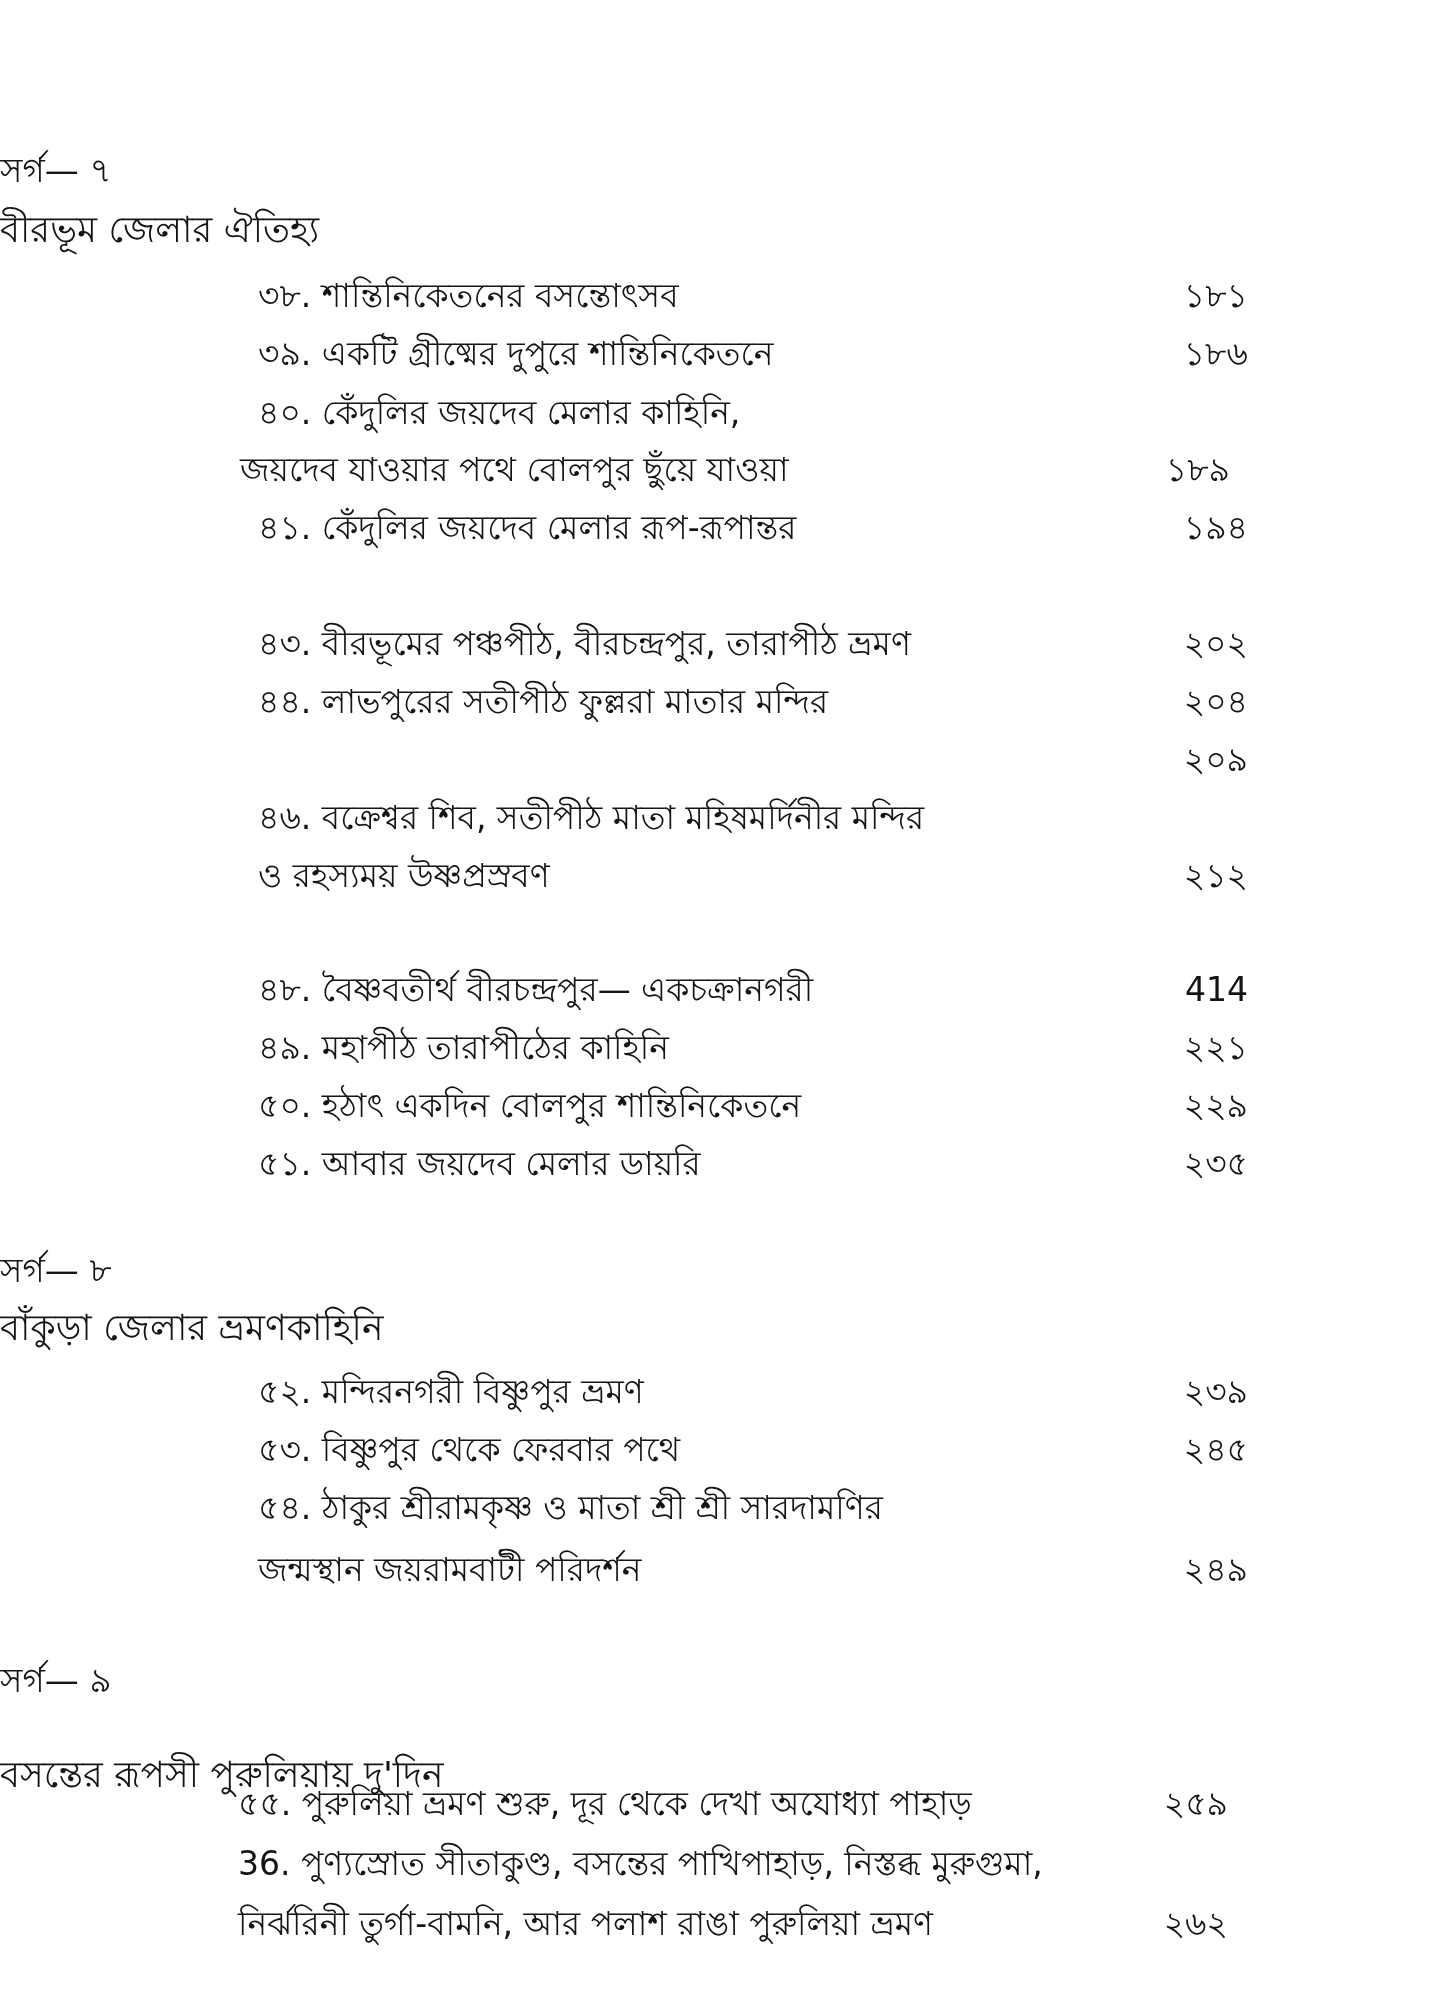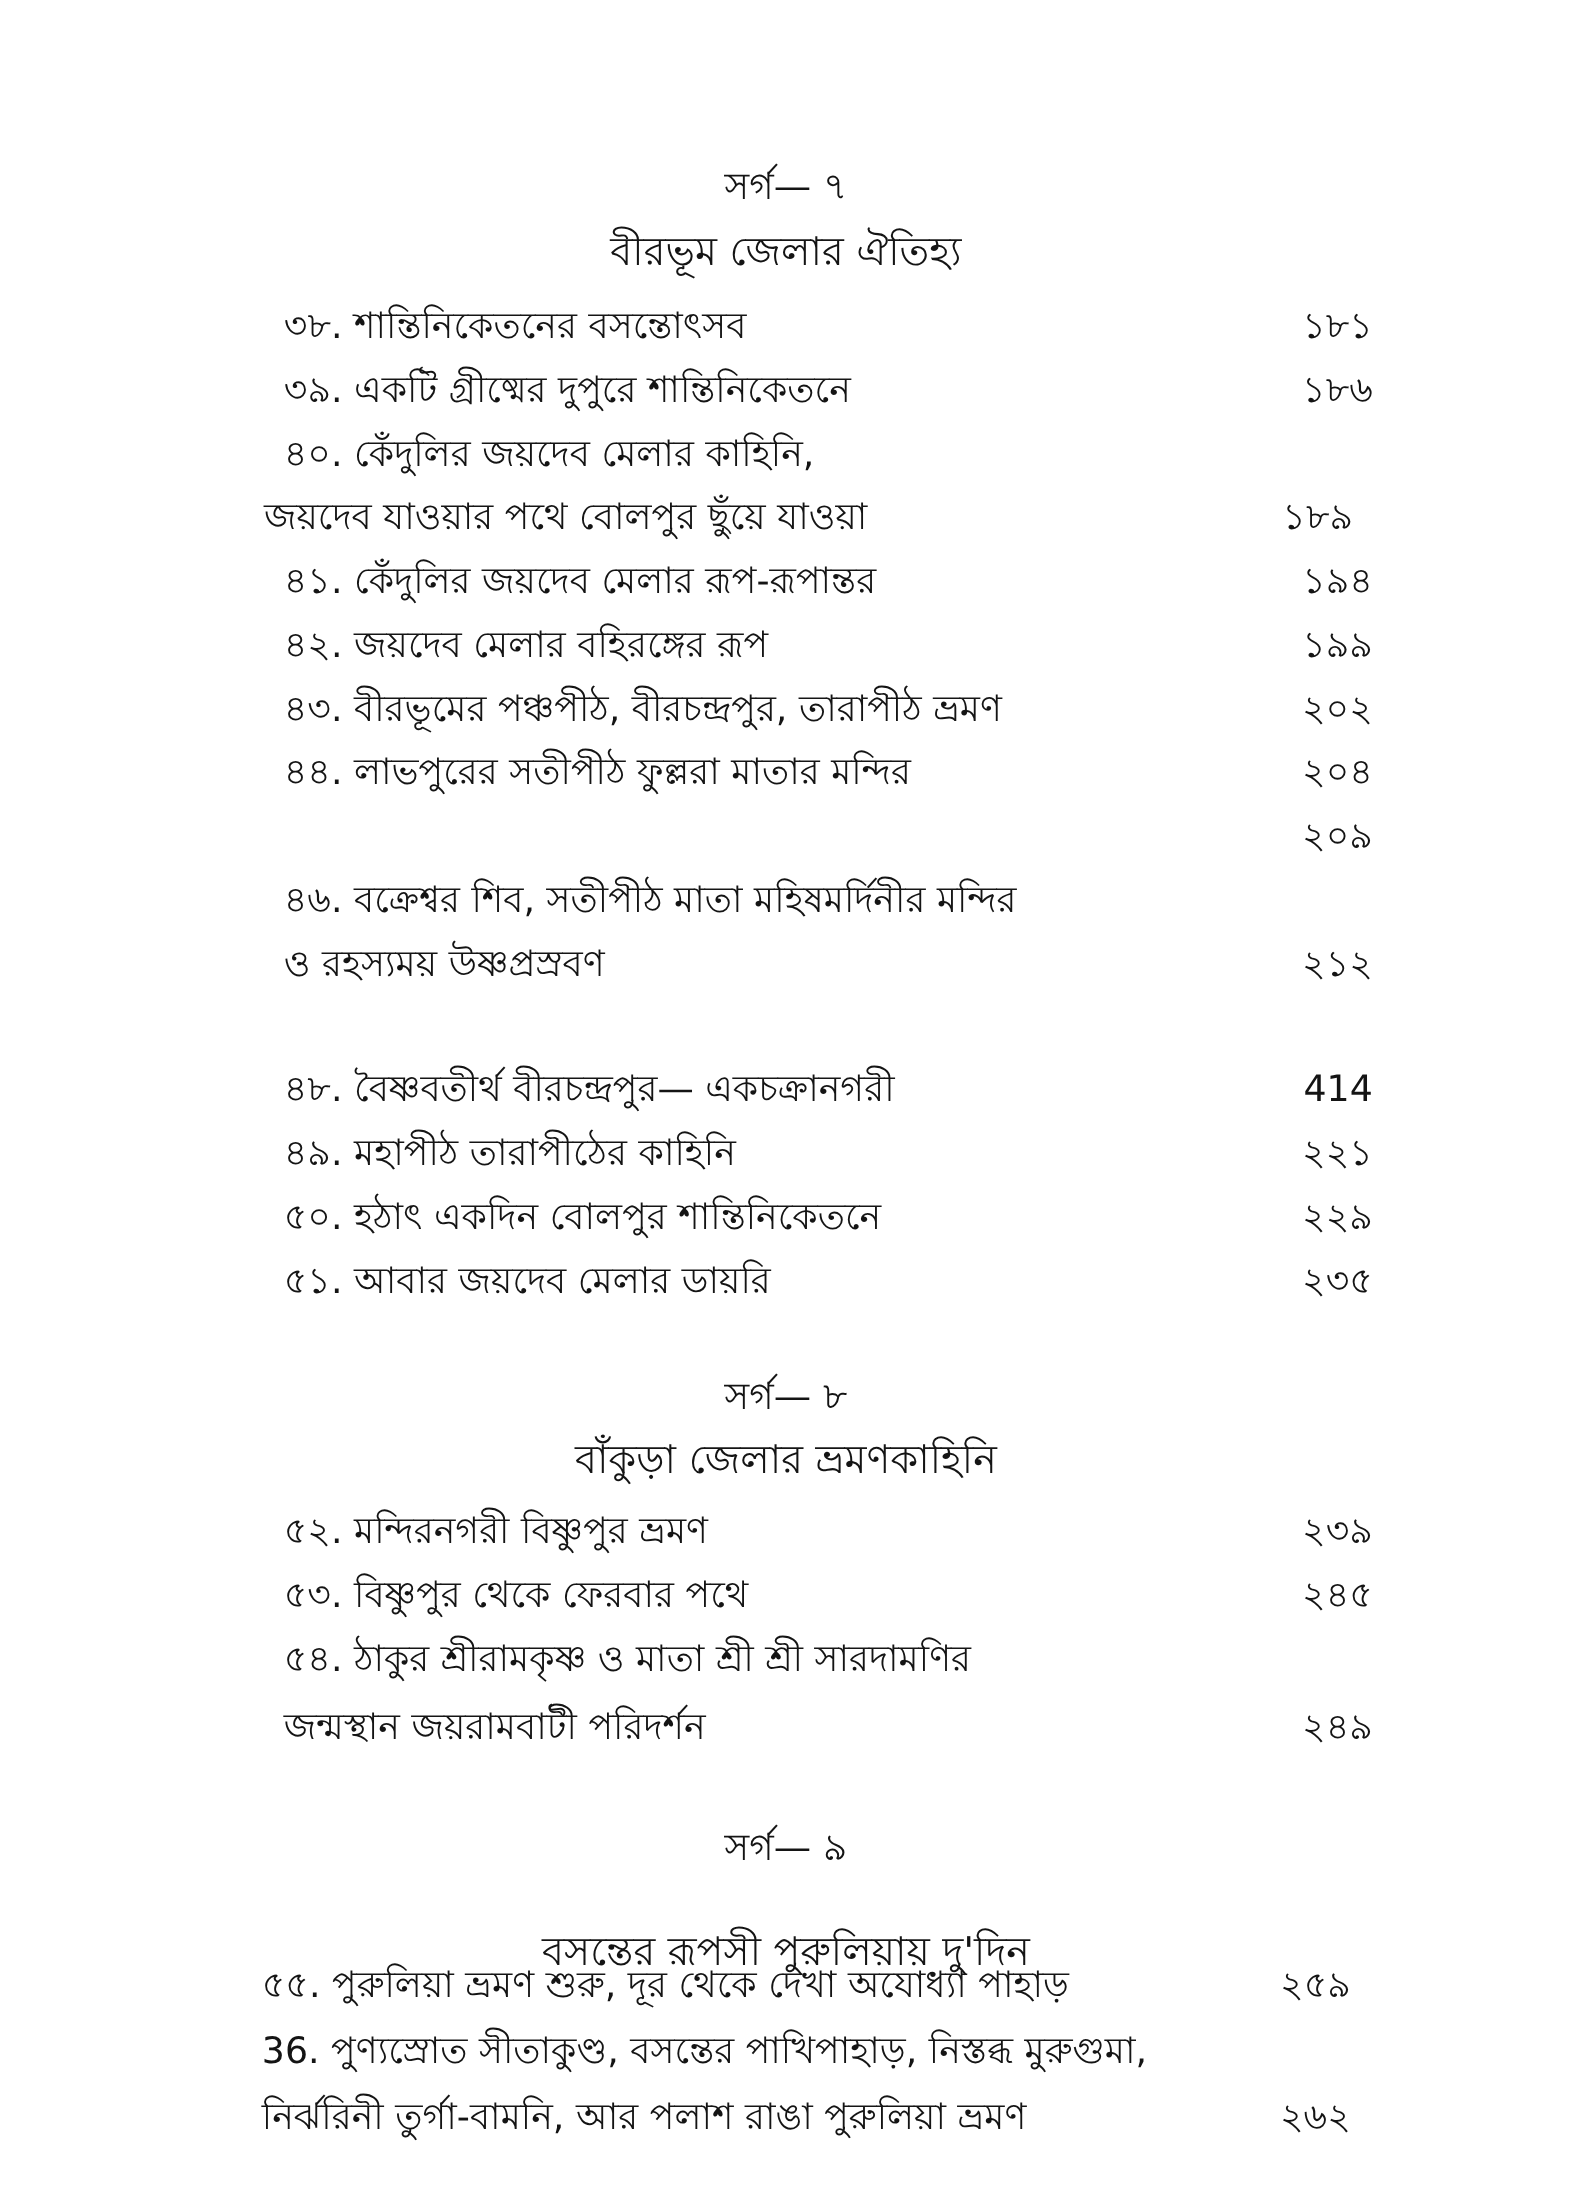--- a/index.html
+++ b/index.html
@@ -18,21 +18,20 @@
     .page {
       position: absolute;
       left: 0; top: 0;
       width: 1429px;
       height: 2000px;
     }
     .section-head {
       position: absolute;
       left: 0;
       width: 1429px;
-      text-align: center;
     }
     .sarga {
       font-size: 34px;
       line-height: 40px;
     }
     .section-title {
       font-size: 36px;
       line-height: 44px;
     }
     .entry {
@@ -77,24 +76,20 @@
     <span class="title">৪০. কেঁদুলির জয়দেব মেলার কাহিনি,</span>
     <span class="page-no"></span>
   </div>
   <div class="entry" style="top:446px;left:240px;">
     <span class="title">জয়দেব যাওয়ার পথে বোলপুর ছুঁয়ে যাওয়া</span>
     <span class="page-no">১৮৯</span>
   </div>
   <div class="entry" style="top:504px;">
     <span class="title">৪১. কেঁদুলির জয়দেব মেলার রূপ-রূপান্তর</span>
     <span class="page-no">১৯৪</span>
-  </div>
-  <div class="entry" style="top:562px;">
-    <span class="title">৪২. জয়দেব মেলার বহিরঙ্গের রূপ</span>
-    <span class="page-no">১৯৯</span>
   </div>
   <div class="entry" style="top:620px;">
     <span class="title">৪৩. বীরভূমের পঞ্চপীঠ, বীরচন্দ্রপুর, তারাপীঠ ভ্রমণ</span>
     <span class="page-no">২০২</span>
   </div>
   <div class="entry" style="top:678px;">
     <span class="title">৪৪. লাভপুরের সতীপীঠ ফুল্লরা মাতার মন্দির</span>
     <span class="page-no">২০৪</span>
   </div>
   <div class="entry" style="top:736px;">

